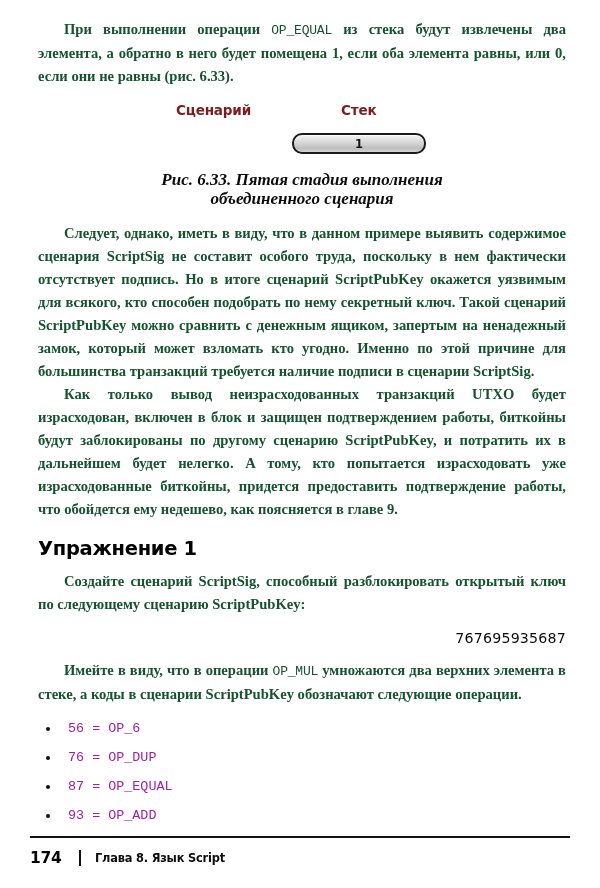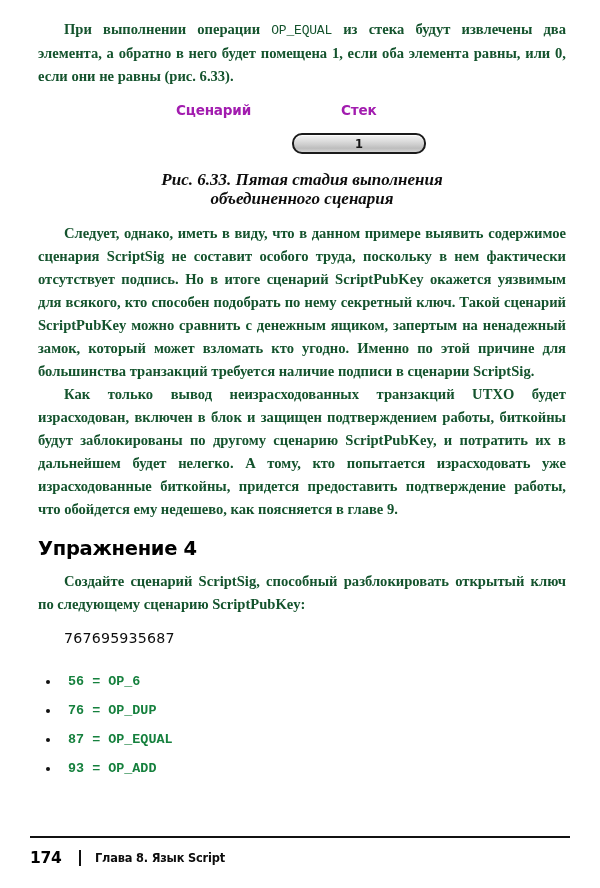--- a/index.html
+++ b/index.html
@@ -65,21 +65,21 @@
   }
   .fig-headers {
     position: relative;
     height: 22px;
   }
   .fig-col-label {
     position: absolute;
     font-family: "DejaVu Sans", "Liberation Sans", sans-serif;
     font-size: 13.6px;
     font-weight: 700;
-    color: #a21caf;
+    color: #7f1d1d;
     letter-spacing: -0.2px;
   }
   .fig-col-label.scen { left: 138px; top: 0; }
   .fig-col-label.stack { left: 303px; top: 0; }
 
   .fig-stack-area {
     position: relative;
     height: 40px;
   }
   .stack-box {
@@ -143,22 +143,22 @@
     list-style: none;
     margin: 0;
     padding: 0;
   }
   ul.oplist li {
     position: relative;
     padding-left: 30px;
     margin-bottom: 13px;
     font-family: "Liberation Mono", "DejaVu Sans Mono", monospace;
     font-size: 13.4px;
-    font-weight: 700;
-    color: #15803d;
+    font-weight: 400;
+    color: #a21caf;
     line-height: 16px;
   }
   ul.oplist li .bullet {
     position: absolute;
     left: 8px;
     top: 6px;
     width: 4px;
     height: 4px;
     background: #111;
     border-radius: 50%;
@@ -234,32 +234,33 @@
     </div>
 
     <div class="sp-a"></div>
 
     <p class="body indent">Следует, однако, иметь в виду, что в данном примере выявить содержимое сценария ScriptSig не составит особого труда, поскольку в нем фактически отсутствует подпись. Но в итоге сценарий ScriptPubKey окажется уязвимым для всякого, кто способен подобрать по нему секретный ключ. Такой сценарий ScriptPubKey можно сравнить с денежным ящиком, запертым на ненадежный замок, который может взломать кто угодно. Именно по этой причине для большинства транзакций требуется наличие подписи в сценарии ScriptSig.</p>
 
     <p class="body indent">Как только вывод неизрасходованных транзакций UTXO будет израсходован, включен в блок и защищен подтверждением работы, биткойны будут заблокированы по другому сценарию ScriptPubKey, и потратить их в дальнейшем будет нелегко. А тому, кто попытается израсходовать уже израсходованные биткойны, придется предоставить подтверждение работы, что обойдется ему недешево, как поясняется в главе 9.</p>
 
     <div class="sp-b"></div>
 
-    <h2 class="section">Упражнение 4</h2>
+    <h2 class="section">Упражнение 1</h2>
 
     <div class="sp-c"></div>
 
     <p class="body indent">Создайте сценарий ScriptSig, способный разблокировать открытый ключ по следующему сценарию ScriptPubKey:</p>
 
     <div class="sp-d"></div>
 
-    <div class="codeblock" style="padding-left:26px;">767695935687</div>
+    <div class="codeblock" style="padding-left:26px;text-align:right;">767695935687</div>
 
     <div class="sp-e"></div>
 
+    <p class="body indent"><span>Имейте в виду, что в операции </span><span class="mono">OP_MUL</span><span> умножаются два верхних элемента в стеке, а коды в сценарии ScriptPubKey обозначают следующие операции.</span></p>
 
     <div class="sp-f"></div>
 
     <ul class="oplist">
       <li>
         <span class="bullet"></span>
         <span>56</span>
         <span>=</span>
         <span>OP_6</span>
       </li>

